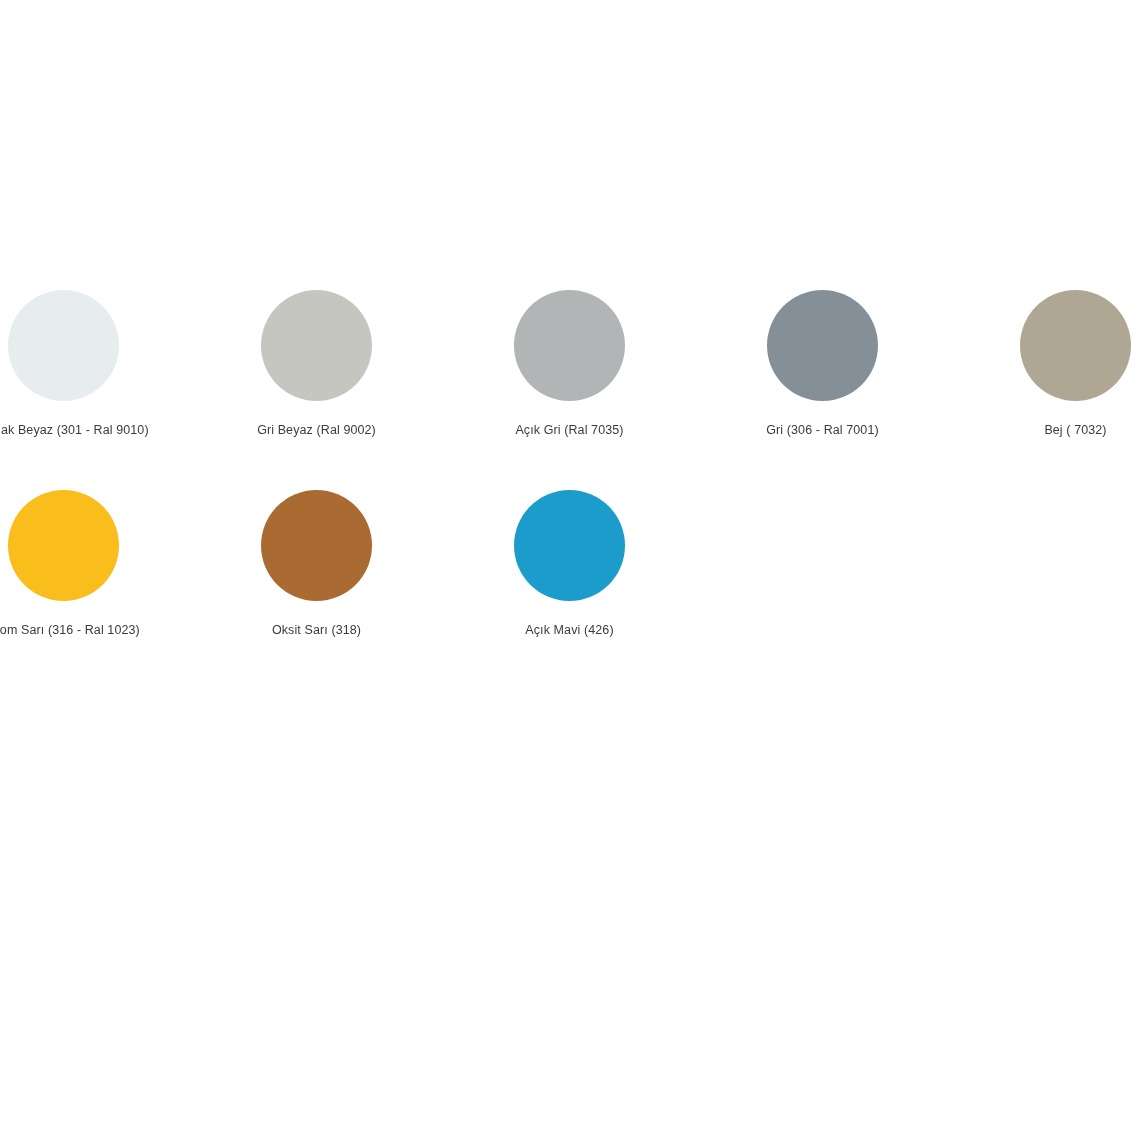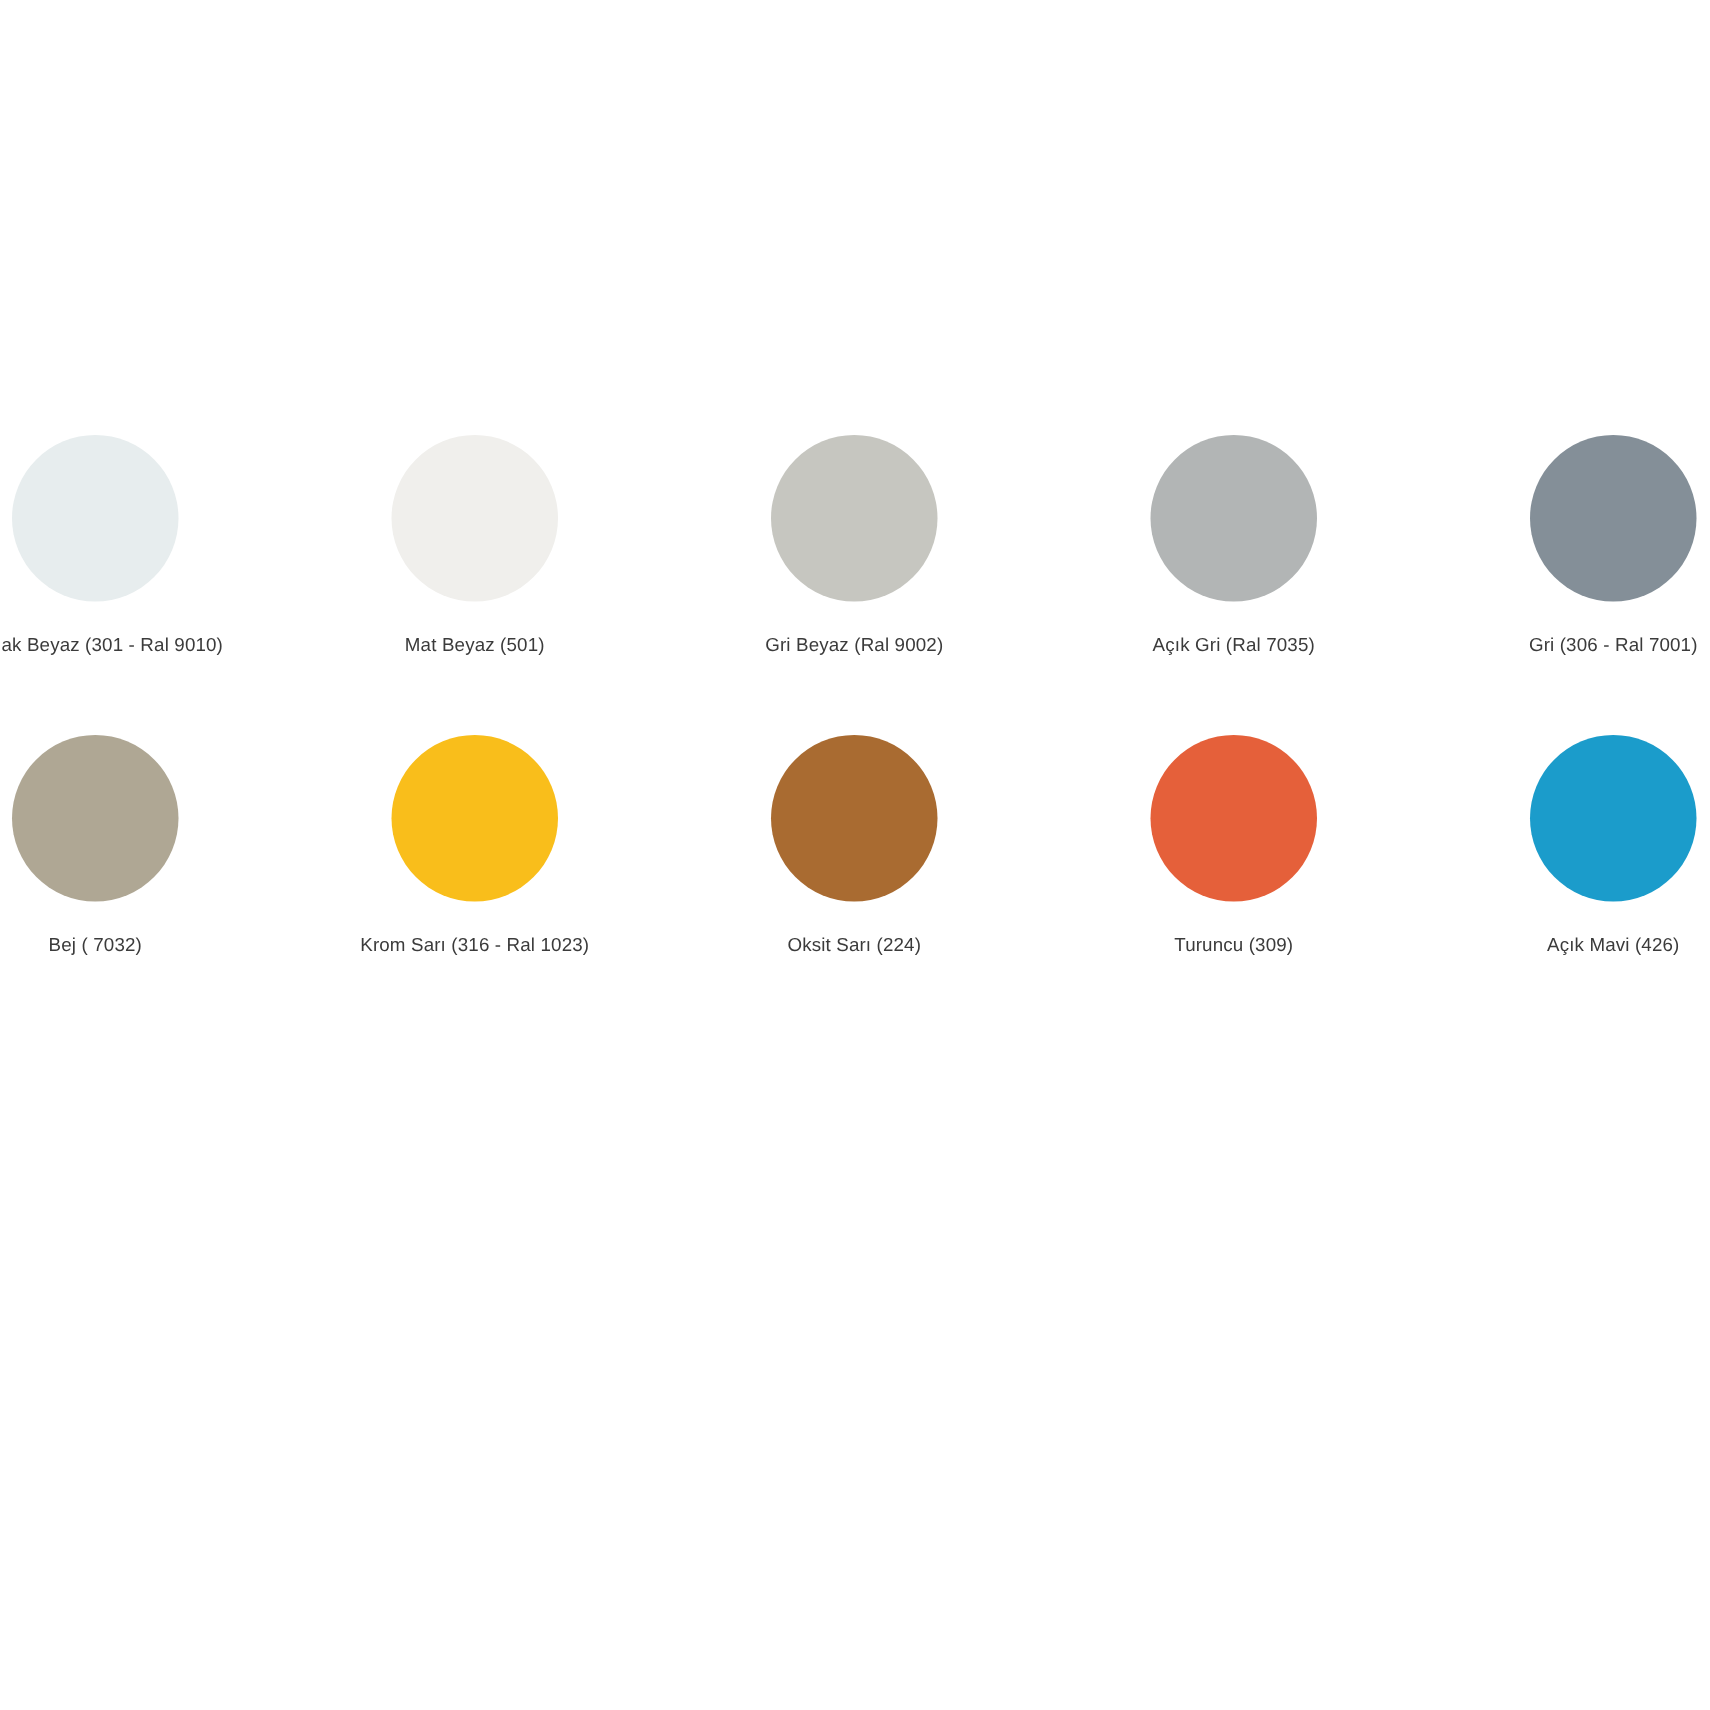--- a/index.html
+++ b/index.html
@@ -53,24 +53,20 @@
 </head>
 <body>
 
 <div class="palette-board">
   <div class="swatch-grid" id="swatch-grid">
       <div class="swatch-cell">
         <div class="swatch-dot" style="background: rgb(231, 237, 238);"></div>
         <div class="swatch-label">Parlak Beyaz (301 - Ral 9010)</div>
       </div>
       <div class="swatch-cell">
-        <div class="swatch-dot" style="background: rgb(240, 239, 236);"></div>
-        <div class="swatch-label">Mat Beyaz (501)</div>
-      </div>
-      <div class="swatch-cell">
         <div class="swatch-dot" style="background: rgb(198, 198, 192);"></div>
         <div class="swatch-label">Gri Beyaz (Ral 9002)</div>
       </div>
       <div class="swatch-cell">
         <div class="swatch-dot" style="background: rgb(178, 181, 181);"></div>
         <div class="swatch-label">Açık Gri (Ral 7035)</div>
       </div>
       <div class="swatch-cell">
         <div class="swatch-dot" style="background: rgb(132, 143, 152);"></div>
         <div class="swatch-label">Gri (306 - Ral 7001)</div>
@@ -78,24 +74,20 @@
       <div class="swatch-cell">
         <div class="swatch-dot" style="background: rgb(175, 167, 148);"></div>
         <div class="swatch-label">Bej ( 7032)</div>
       </div>
       <div class="swatch-cell">
         <div class="swatch-dot" style="background: rgb(249, 190, 27);"></div>
         <div class="swatch-label">Krom Sarı (316 - Ral 1023)</div>
       </div>
       <div class="swatch-cell">
         <div class="swatch-dot" style="background: rgb(169, 107, 49);"></div>
-        <div class="swatch-label">Oksit Sarı (224)</div>
-      </div>
-      <div class="swatch-cell">
-        <div class="swatch-dot" style="background: rgb(229, 96, 58);"></div>
-        <div class="swatch-label">Turuncu (309)</div>
+        <div class="swatch-label">Oksit Sarı (318)</div>
       </div>
       <div class="swatch-cell">
         <div class="swatch-dot" style="background: rgb(27, 156, 203);"></div>
         <div class="swatch-label">Açık Mavi (426)</div>
       </div>
     </div>
 </div>
 
 </body></html>

